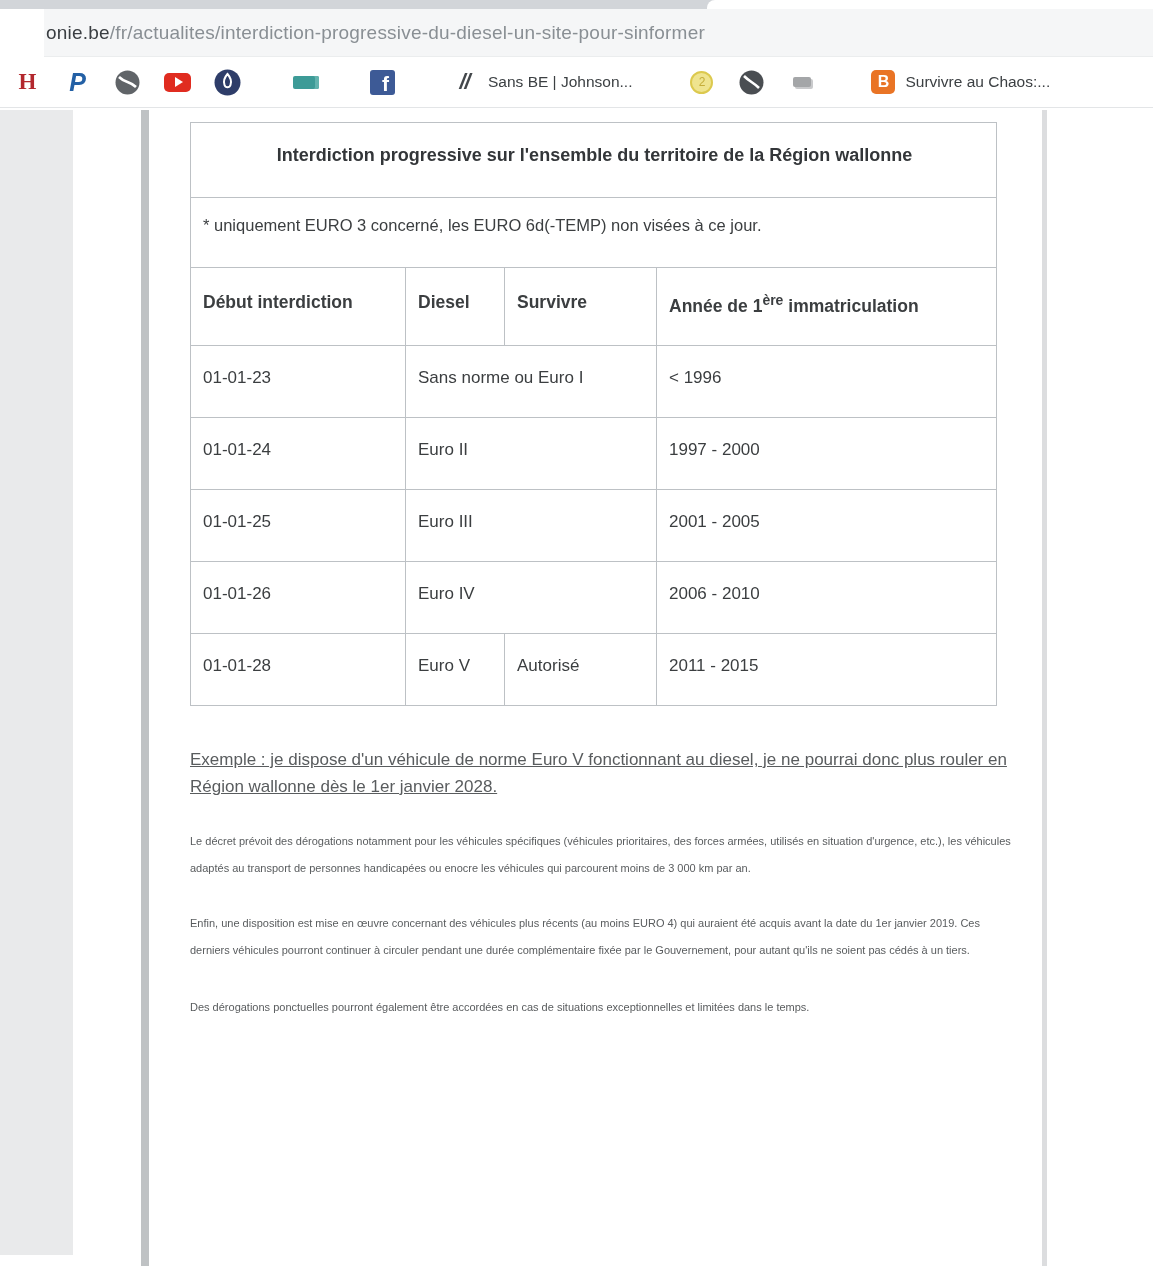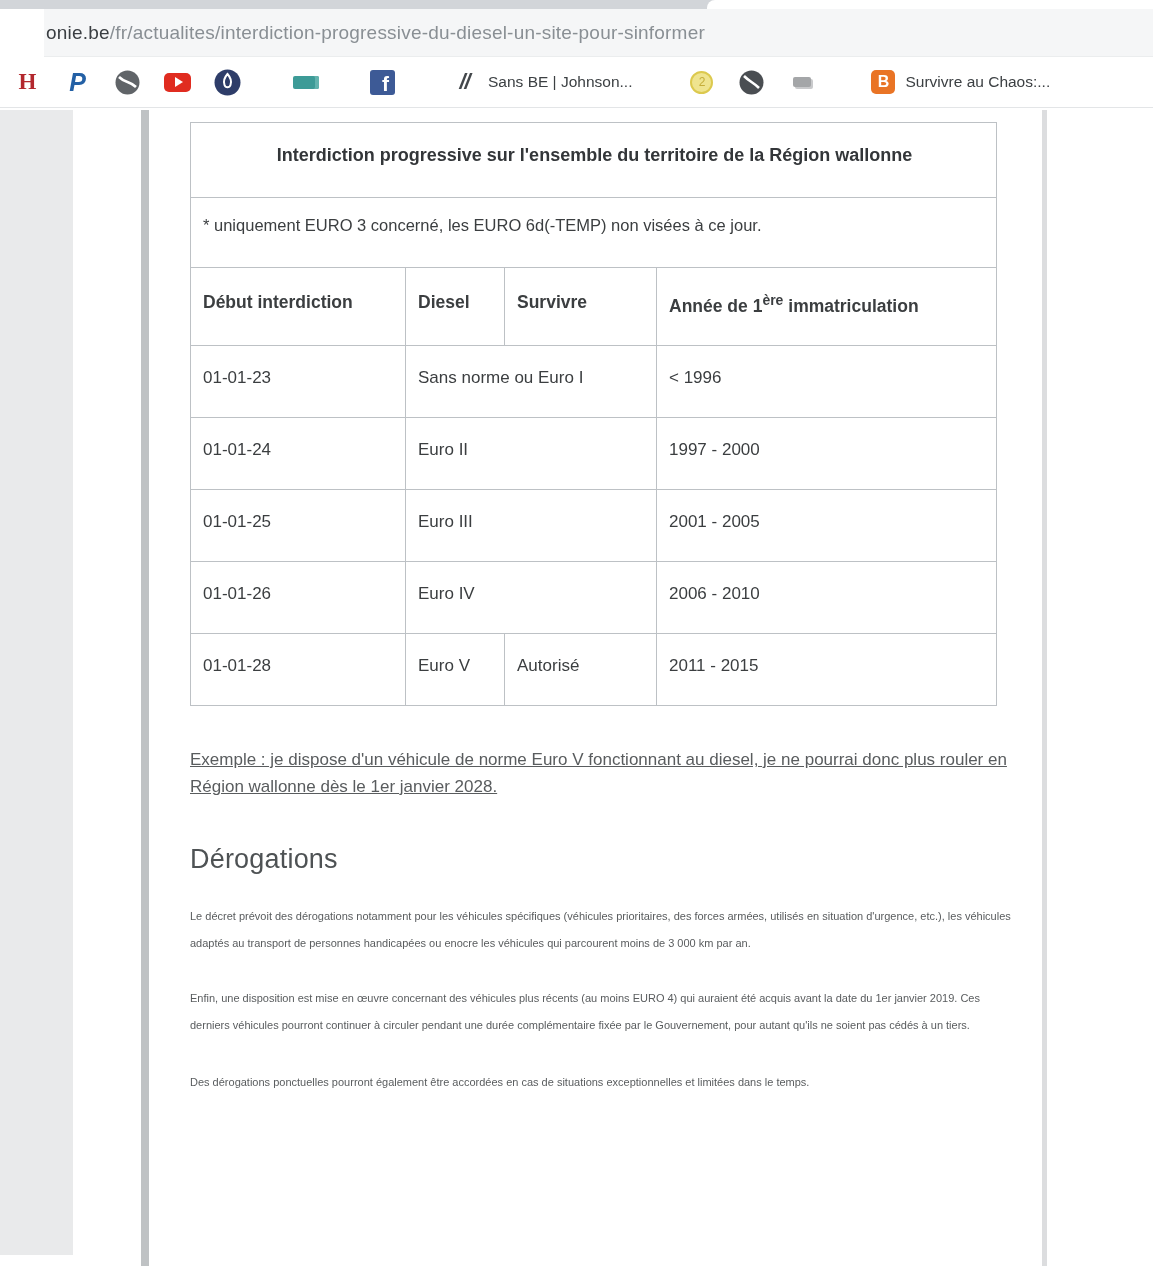--- a/index.html
+++ b/index.html
@@ -210,21 +210,20 @@
             <td>01-01-28</td>
             <td>Euro V</td>
             <td>Autorisé</td>
             <td>2011 - 2015</td>
           </tr>
         </tbody>
       </table>
 
       <p class="example">Exemple :  je dispose d'un véhicule de norme Euro V fonctionnant au diesel, je ne pourrai donc plus rouler en Région wallonne dès le 1er janvier 2028.</p>
 
-      <h2 class="derog">Dérogations</h2>
 
       <p class="para">Le décret prévoit des dérogations notamment pour les véhicules spécifiques (véhicules prioritaires, des forces armées, utilisés en situation d'urgence, etc.), les véhicules adaptés au transport de personnes handicapées ou enocre les véhicules qui parcourent moins de 3 000 km par an.</p>
       <p class="para">Enfin, une disposition est mise en œuvre concernant des véhicules plus récents (au moins EURO 4) qui auraient été acquis avant la date du 1er janvier 2019. Ces derniers véhicules pourront continuer à circuler pendant une durée complémentaire fixée par le Gouvernement, pour autant qu'ils ne soient pas cédés à un tiers.</p>
       <p class="para last">Des dérogations ponctuelles pourront également être accordées en cas de situations exceptionnelles et limitées dans le temps.</p>
 
     </div>
   </div>
 </div>
 
 </body></html>

